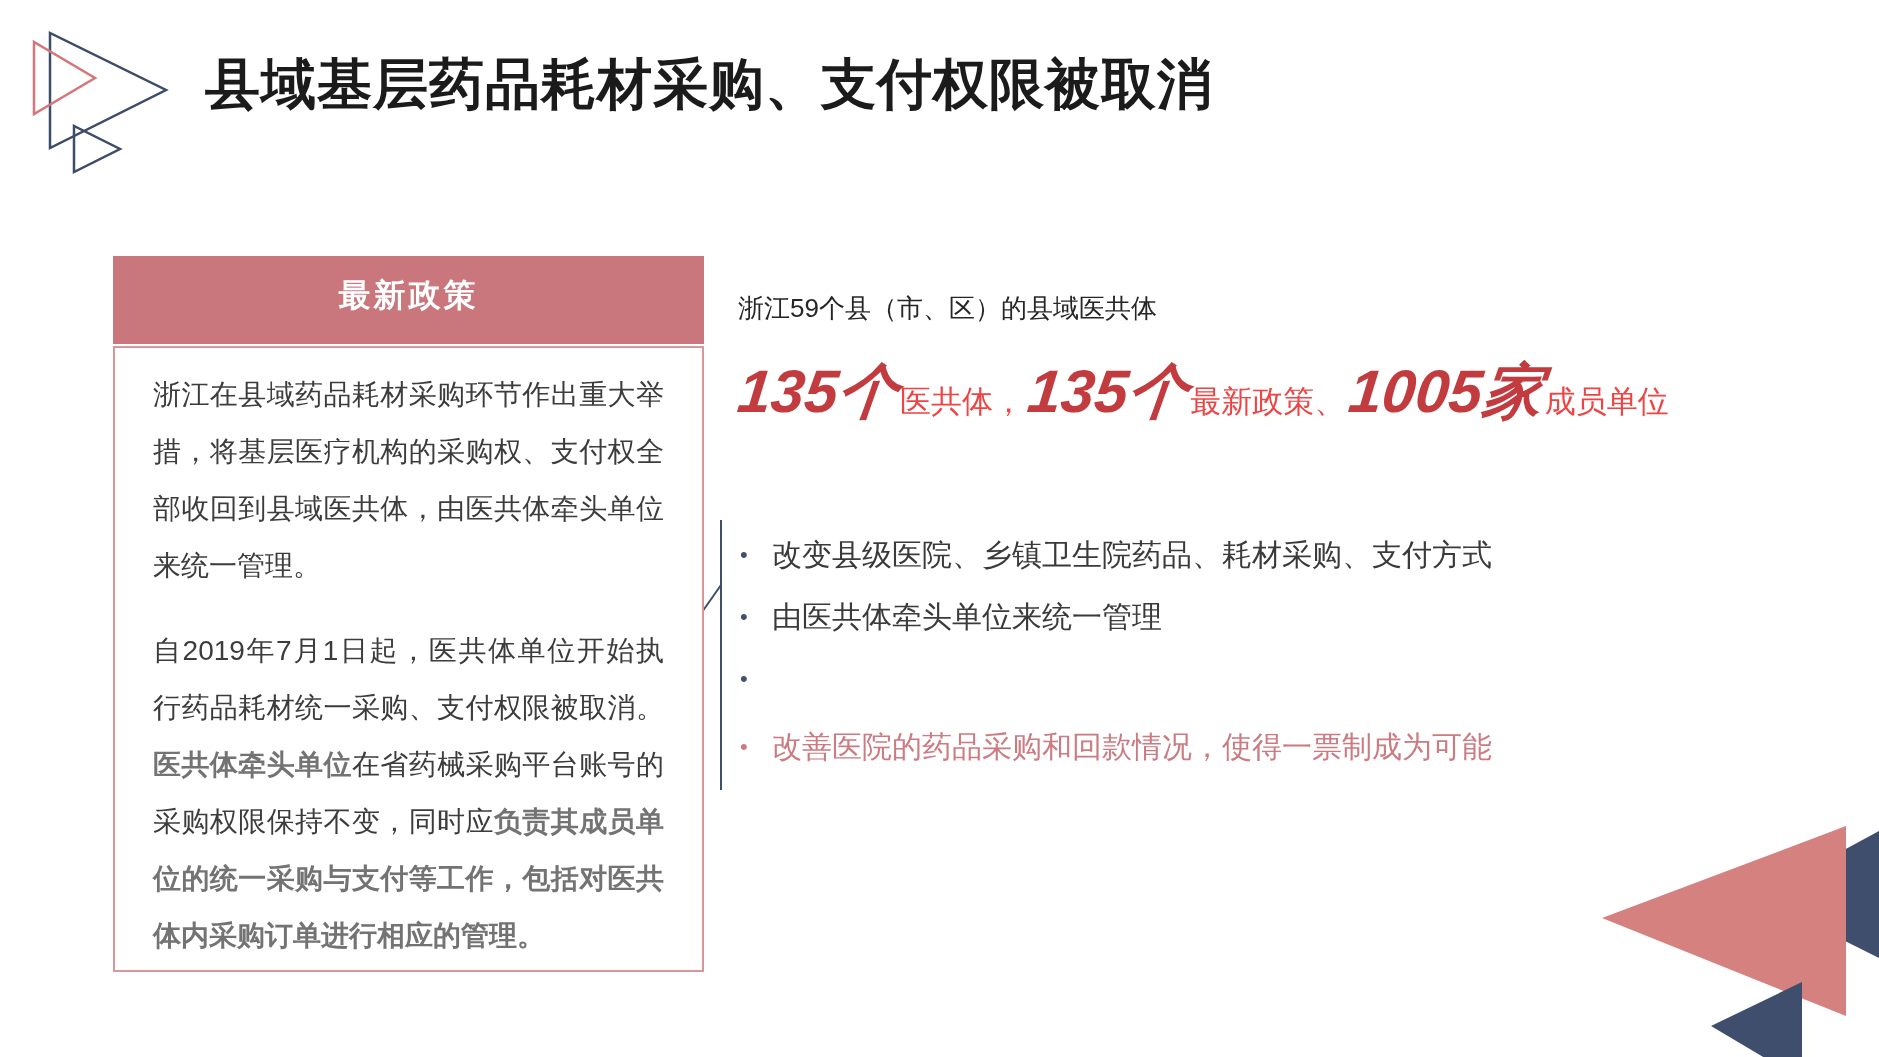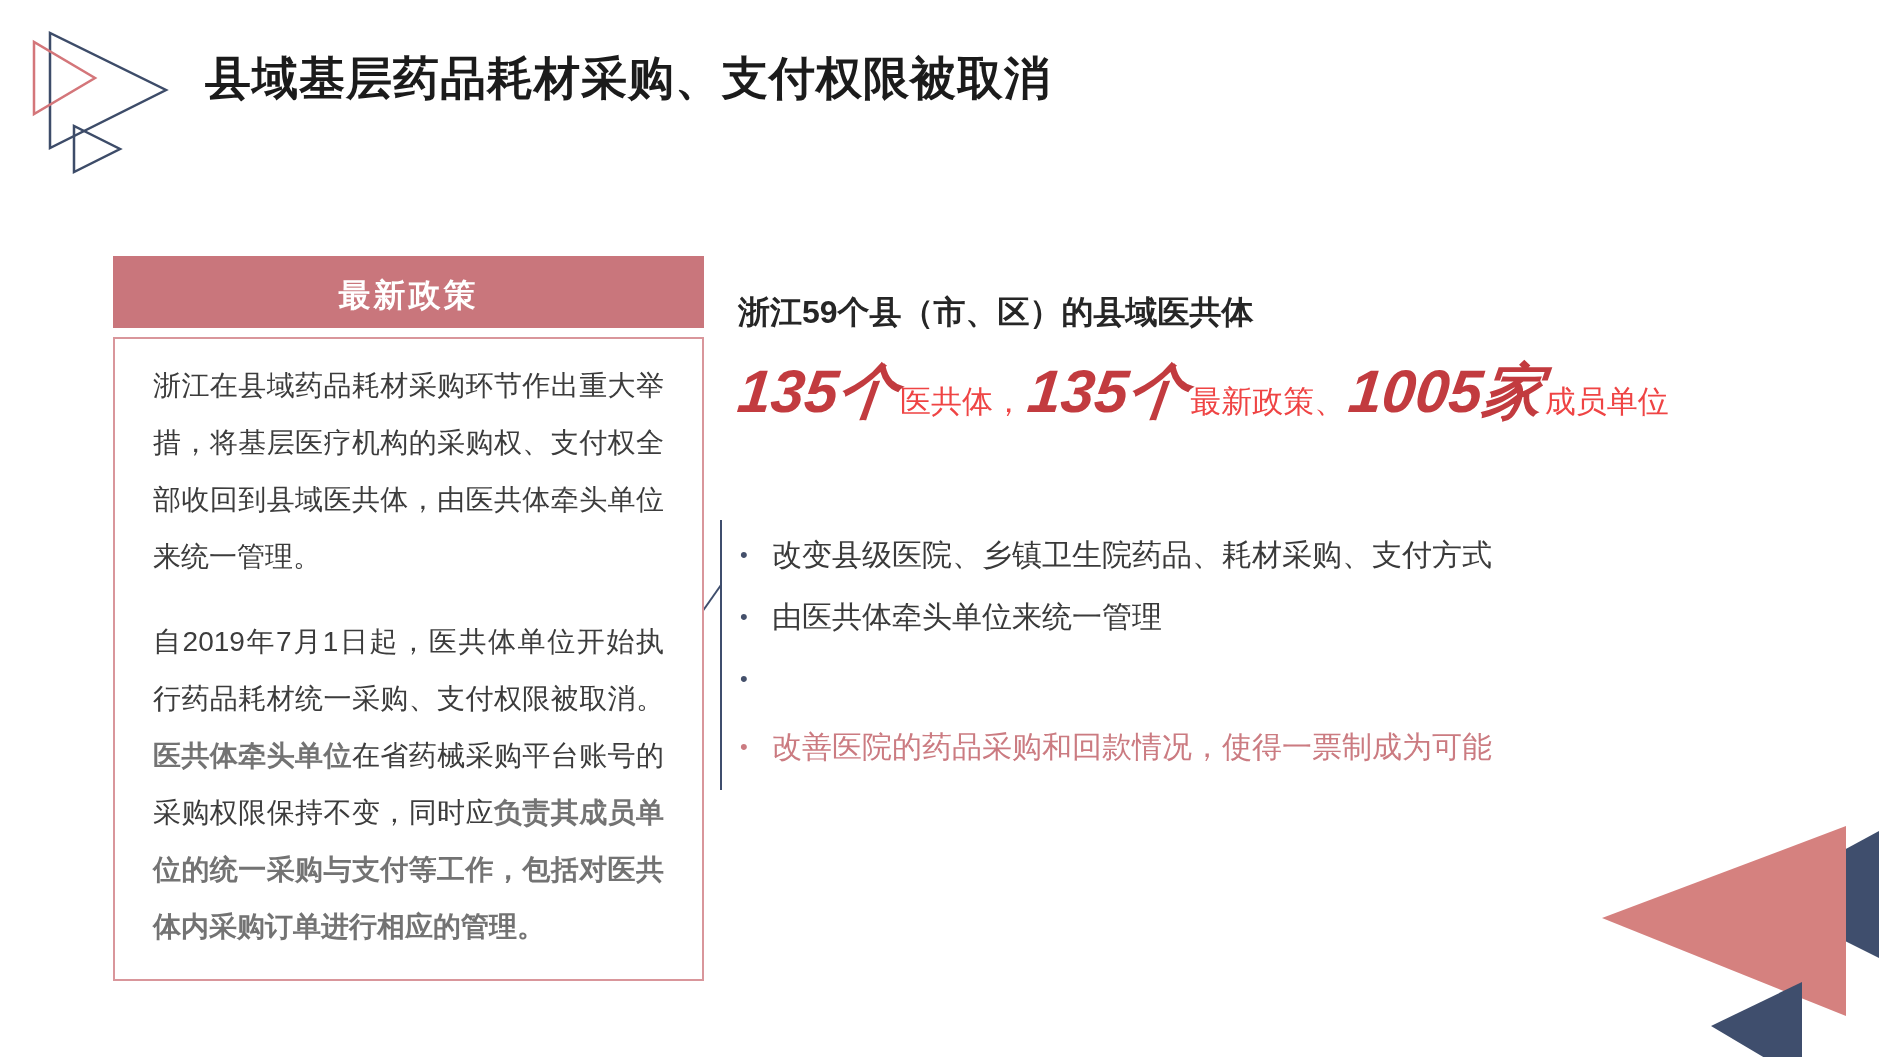--- a/index.html
+++ b/index.html
@@ -8,47 +8,47 @@
     width:1879px;height:1057px;
     background:#ffffff;
     overflow:hidden;
     font-family:"Liberation Sans",sans-serif;
   }
   .deco{position:absolute;left:0;top:0;width:1879px;height:1057px;pointer-events:none;}
 
   
   .slide-title{
     position:absolute;left:205px;top:48px;
-    font-size:46px;font-weight:600;color:#1b1b1b;
+    font-size:55px;font-weight:600;color:#1b1b1b;
     letter-spacing:1px;white-space:nowrap;margin:0;
   }
 
   
   .policy-card{position:absolute;left:113px;top:256px;width:591px;}
   .policy-card-header{
-    height:72px;line-height:78px;text-align:center;
+    height:88px;line-height:78px;text-align:center;
     background:#c9767c;color:#ffffff;
     font-size:32px;font-weight:700;letter-spacing:3px;
   }
   .policy-card-body{
-    margin-top:9px;
+    margin-top:2px;
     border:2px solid #d9969b;
     background:#ffffff;
-    padding:18px 38px 24px 38px;
+    padding:18px 38px 6px 38px;
     font-size:28px;line-height:57px;color:#3c3c3c;
     text-align:justify;
   }
   .policy-card-body p{margin:0;}
   .policy-card-body p + p{margin-top:28px;}
   .policy-card-body b{font-weight:700;color:#737373;}
 
   
   .region-heading{
     position:absolute;left:738px;top:291px;
-    font-size:32px;color:#262626;font-weight:700;white-space:nowrap;
+    font-size:26px;color:#262626;font-weight:400;white-space:nowrap;
   }
   .stats-line{
     position:absolute;left:738px;top:352px;
     display:flex;align-items:baseline;white-space:nowrap;
   }
   .stat-number{
     display:inline-block;
     font-size:60px;font-weight:900;font-style:italic;
     transform:skewX(-6deg);
     color:#c23b3f;

